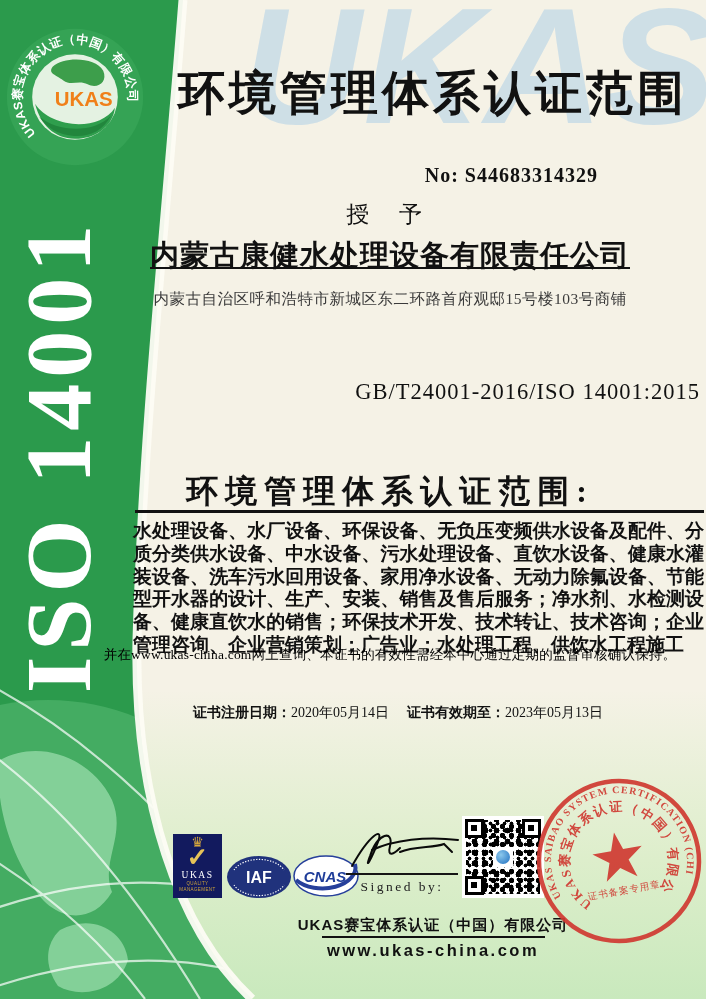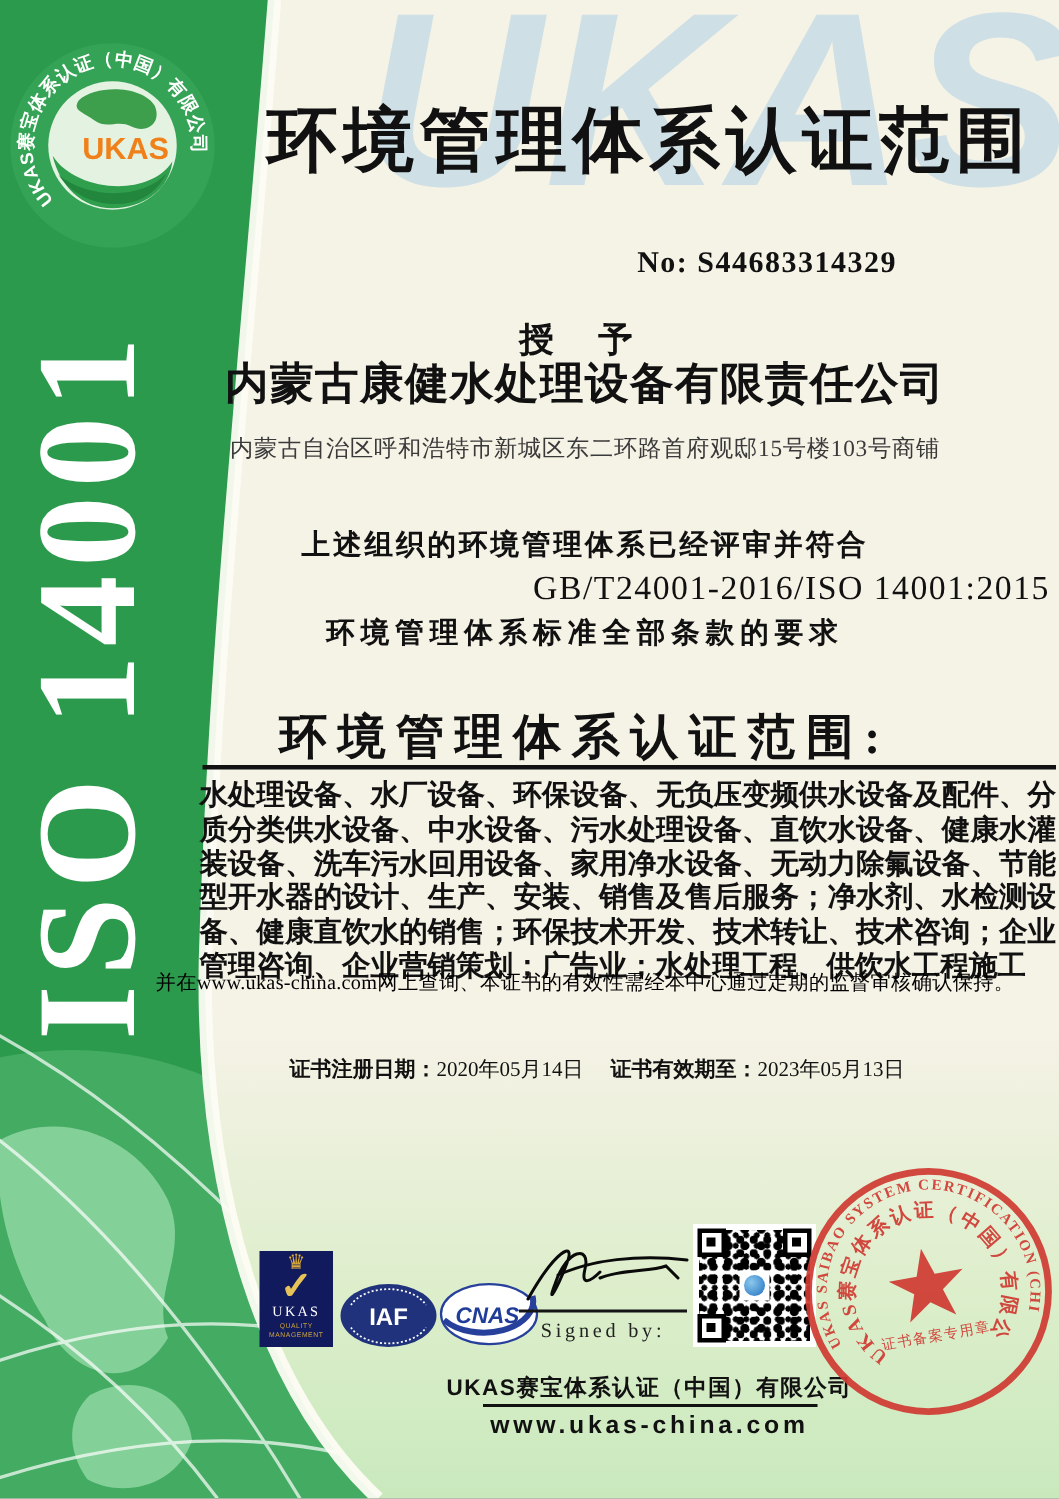--- a/index.html
+++ b/index.html
@@ -23,22 +23,22 @@
     text-align:center; color:#fff; font-weight:bold; font-size:94px; line-height:120px;
     font-family:"Liberation Serif", serif; letter-spacing:6px; white-space:nowrap;
   }
   .logo-wrap { position:absolute; left:2px; top:22px; z-index:2; }
   
   .col  { position:absolute; left:80px;  width:620px; text-align:center; z-index:3; }
   .tcol { position:absolute; left:160px; width:546px; text-align:center; z-index:3; }
   .title { top:62px; font-size:47px; font-weight:bold; letter-spacing:4px; white-space:nowrap; }
   .certno { top:164px; text-align:right; padding-right:102px; box-sizing:border-box;
             font-size:20px; font-weight:bold; letter-spacing:1px; }
-  .awarded { top:211px; font-size:23px; font-weight:bold; letter-spacing:12px; }
-  .company { top:236px; font-size:29px; font-weight:bold; letter-spacing:1px; white-space:nowrap; }
+  .awarded { top:199px; font-size:23px; font-weight:normal; letter-spacing:12px; }
+  .company { top:236px; font-size:29px; font-weight:bold; letter-spacing:1px; white-space:nowrap;text-decoration:underline; }
   .address { top:289px; font-size:15.5px; color:#3a3a3a; letter-spacing:0.5px; }
   .stmt1 { top:350px; font-family:"Liberation Sans", sans-serif; font-weight:bold;
            font-size:19px; letter-spacing:2px; }
   .standard { top:379px; font-size:22.5px; letter-spacing:1px;text-align:right; }
   .stmt2 { top:409px; font-size:19px; font-weight:600; letter-spacing:4px; }
   .scope-h { top:470px; font-size:32px; font-weight:bold; letter-spacing:7px; }
   .rule { position:absolute; left:135px; top:510px; width:569px; height:3px;
           background:#121212; z-index:3; }
   .scope { position:absolute; left:133px; top:520px; width:571px; z-index:3;
            font-size:19px; font-weight:bold; line-height:22.8px;
@@ -144,23 +144,21 @@
     </svg>
   </div>
 
   <div class="iso-vert">ISO 14001</div>
 
   <div class="tcol title">环境管理体系认证范围</div>
   <div class="col certno">No: S44683314329</div>
   <div class="col awarded">授 予</div>
   <div class="col company">内蒙古康健水处理设备有限责任公司</div>
   <div class="col address">内蒙古自治区呼和浩特市新城区东二环路首府观邸15号楼103号商铺</div>
-  <div class="col stmt1">上述组织的环境管理体系已经评审并符合</div>
   <div class="col standard">GB/T24001-2016/ISO 14001:2015</div>
-  <div class="col stmt2">环境管理体系标准全部条款的要求</div>
   <div class="col scope-h">环境管理体系认证范围:</div>
   <div class="rule"></div>
   <div class="scope">水处理设备、水厂设备、环保设备、无负压变频供水设备及配件、分质分类供水设备、中水设备、污水处理设备、直饮水设备、健康水灌装设备、洗车污水回用设备、家用净水设备、无动力除氟设备、节能型开水器的设计、生产、安装、销售及售后服务；净水剂、水检测设备、健康直饮水的销售；环保技术开发、技术转让、技术咨询；企业管理咨询、企业营销策划；广告业；水处理工程、供饮水工程施工</div>
   <div class="col note2">并在www.ukas-china.com网上查询、本证书的有效性需经本中心通过定期的监督审核确认保持。</div>
 
   <div class="date-block" style="left:193px;">
     <span class="date-label">证书注册日期：</span><span>2020年05月14日</span>
   </div>
   <div class="date-block" style="left:407px;">
     <span class="date-label">证书有效期至：</span><span>2023年05月13日</span>

